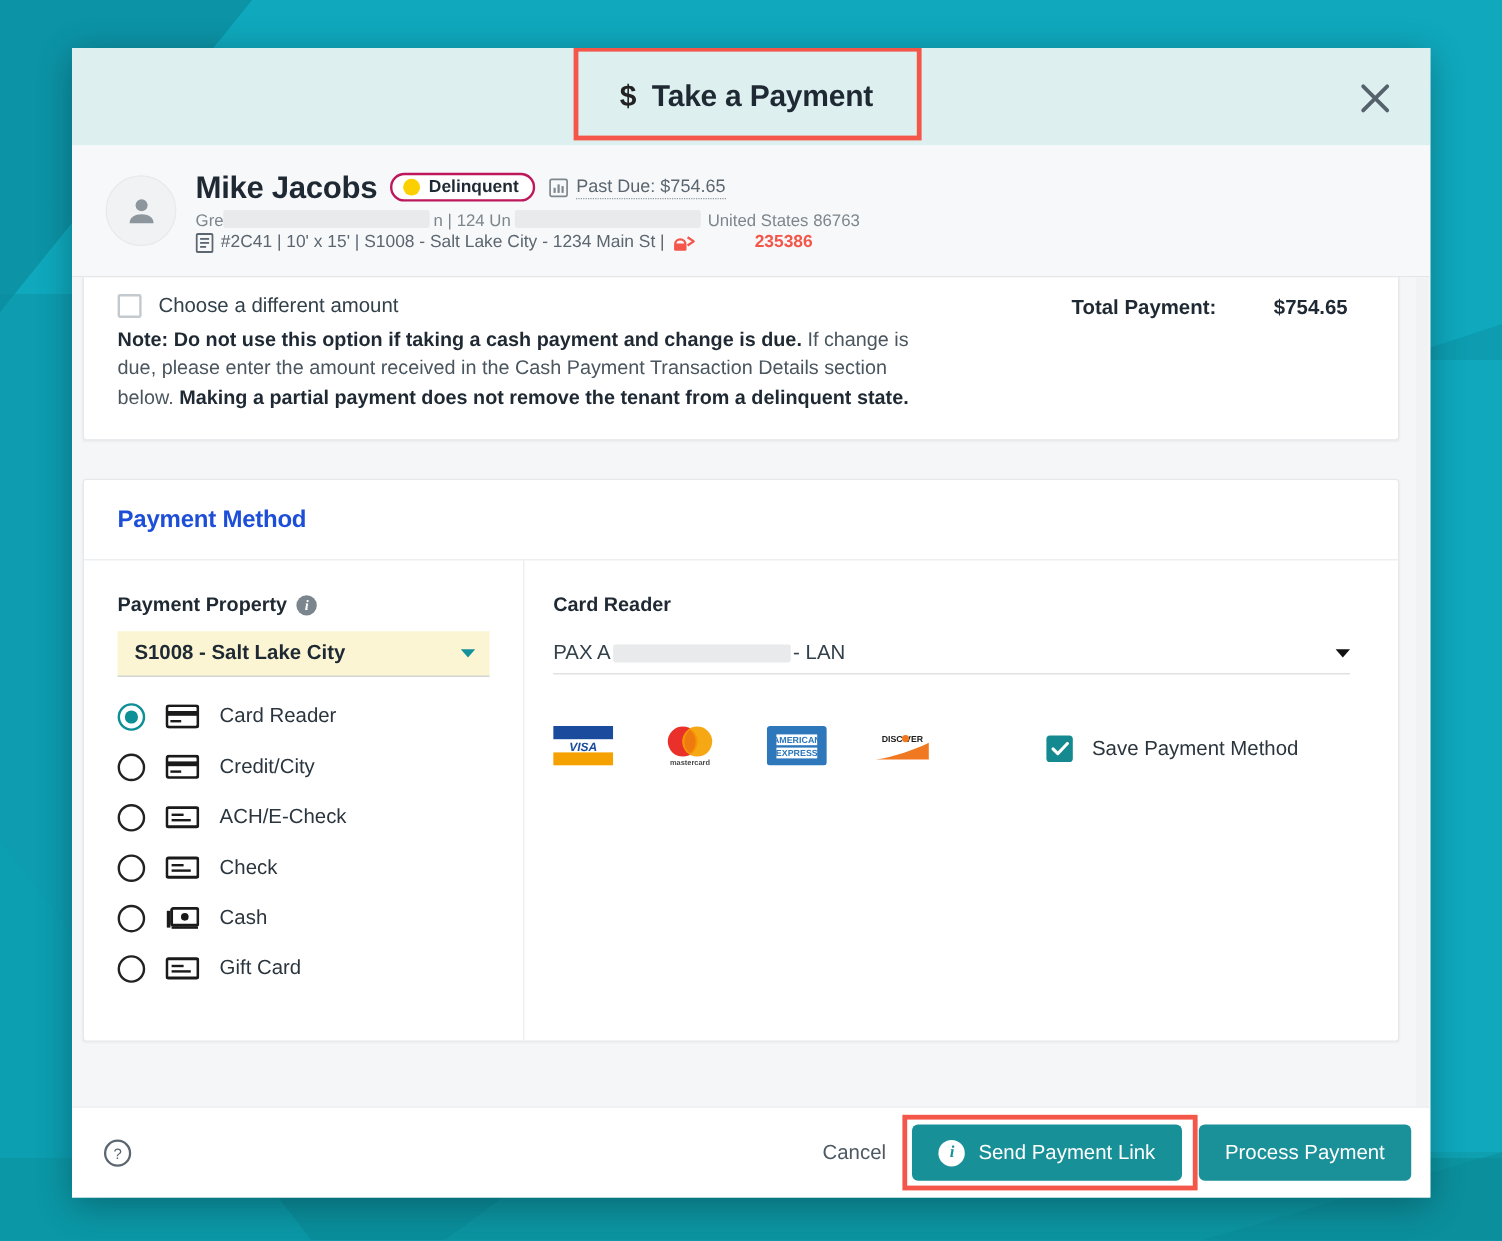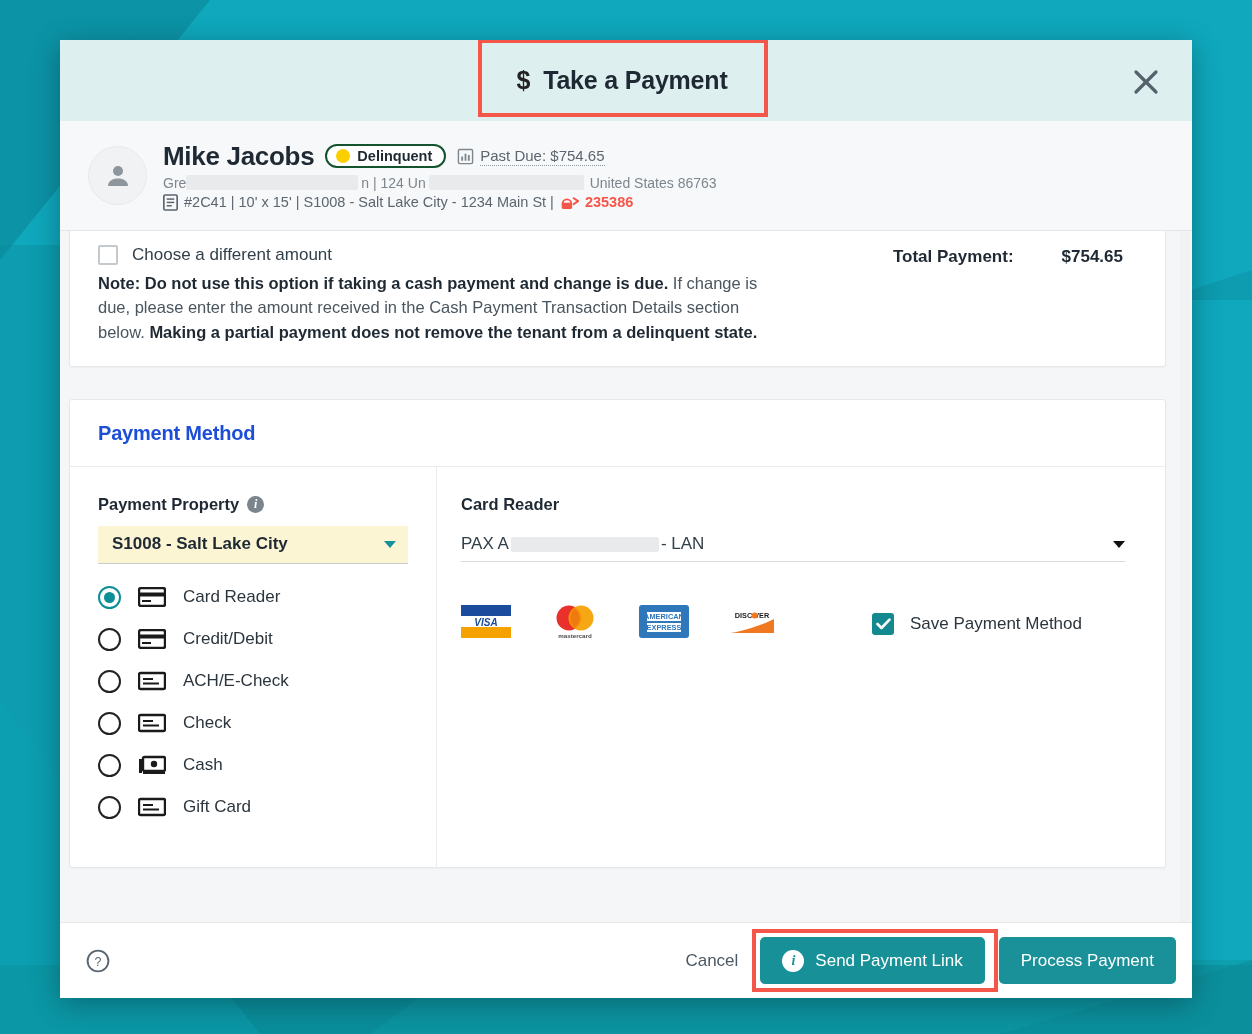--- a/index.html
+++ b/index.html
@@ -77,38 +77,38 @@
     width: 59px; height: 59px; border-radius: 50%;
     background: #f1f2f4; border: 1px solid #e7e9eb;
     display:flex; align-items:center; justify-content:center;
     flex: 0 0 auto;
   }
   .tenant-info { display: flex; flex-direction: column; gap: 3px; flex: 1 1 auto; }
   .tenant-line1 { display: flex; align-items: center; gap: 11px; }
   .tenant-name { font-size: 26px; font-weight: bold; color: #1f2933; letter-spacing: -0.3px; }
   .badge {
     display: inline-flex; align-items: center; gap: 7px;
-    border: 2px solid #14532d; border-radius: 14px;
+    border: 2px solid #be185d; border-radius: 14px;
     padding: 2px 12px 2px 9px;
     font-size: 14.5px; font-weight: bold; color: #1f2933;
     background: #fff;
   }
   .badge-dot { width: 14px; height: 14px; border-radius: 50%; background: #fcd000; }
   .pastdue {
     display: inline-flex; align-items: center; gap: 6px;
     font-size: 15px; color: #5b6670;
   }
   .pastdue-text {
     border-bottom: 1px dotted #8d979e;
     padding-bottom: 1px;
   }
   .tenant-line2 { font-size: 14px; color: #7d868d; display: flex; align-items: center; }
   .redact { display: inline-block; background: #e8eaec; border-radius: 2px; height: 15px; vertical-align: middle; }
   .tenant-line3 { font-size: 14.5px; color: #5b6670; display: flex; align-items: center; gap: 6px; }
-  .lock-red { color: #f4564a; font-weight: bold; }
+  .lock-red { color: #f4564a; font-weight: bold; margin-left: 44px; }
 
   
   .modal-body {
     flex: 1 1 auto;
     position: relative;
     overflow: hidden;
     background: #f5f6f7;
     padding: 0 18px 0 9px;
   }
   .scrolltrack {
@@ -404,21 +404,21 @@
 
             <div class="radio-row">
               <div class="radio"></div>
               <span class="pm-icon">
                 <svg width="28" height="20" viewBox="0 0 28 20">
                   <rect x="1" y="1" width="26" height="18" rx="2" fill="none" stroke="#1a1a1a" stroke-width="2.4"></rect>
                   <rect x="1" y="5.5" width="26" height="4" fill="#1a1a1a"></rect>
                   <rect x="4" y="13" width="9" height="2" fill="#1a1a1a"></rect>
                 </svg>
               </span>
-              <span class="radio-label">Credit/Debit</span>
+              <span class="radio-label">Credit/City</span>
             </div>
 
             <div class="radio-row">
               <div class="radio"></div>
               <span class="pm-icon">
                 <svg width="28" height="20" viewBox="0 0 28 20">
                   <rect x="1" y="2" width="26" height="16" rx="1.5" fill="none" stroke="#1a1a1a" stroke-width="2.4"></rect>
                   <rect x="5" y="7" width="10" height="2" fill="#1a1a1a"></rect>
                   <rect x="5" y="11.5" width="16" height="2" fill="#1a1a1a"></rect>
                 </svg>

